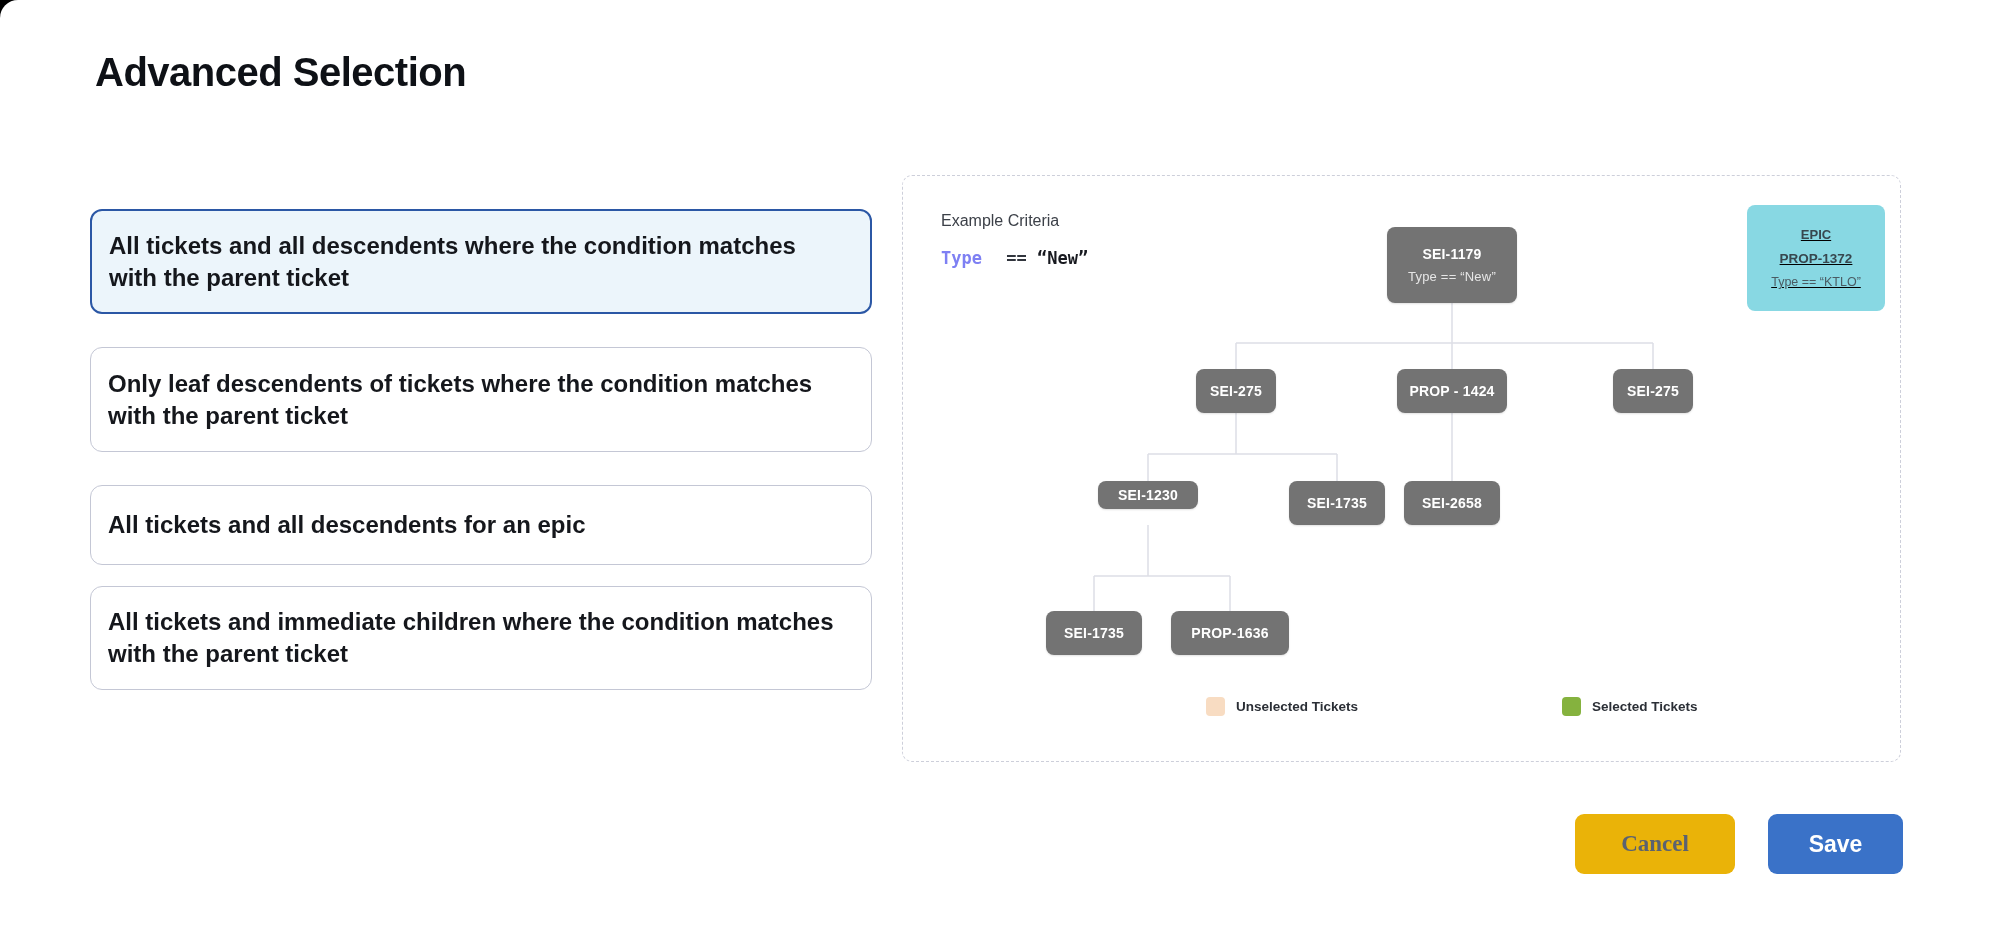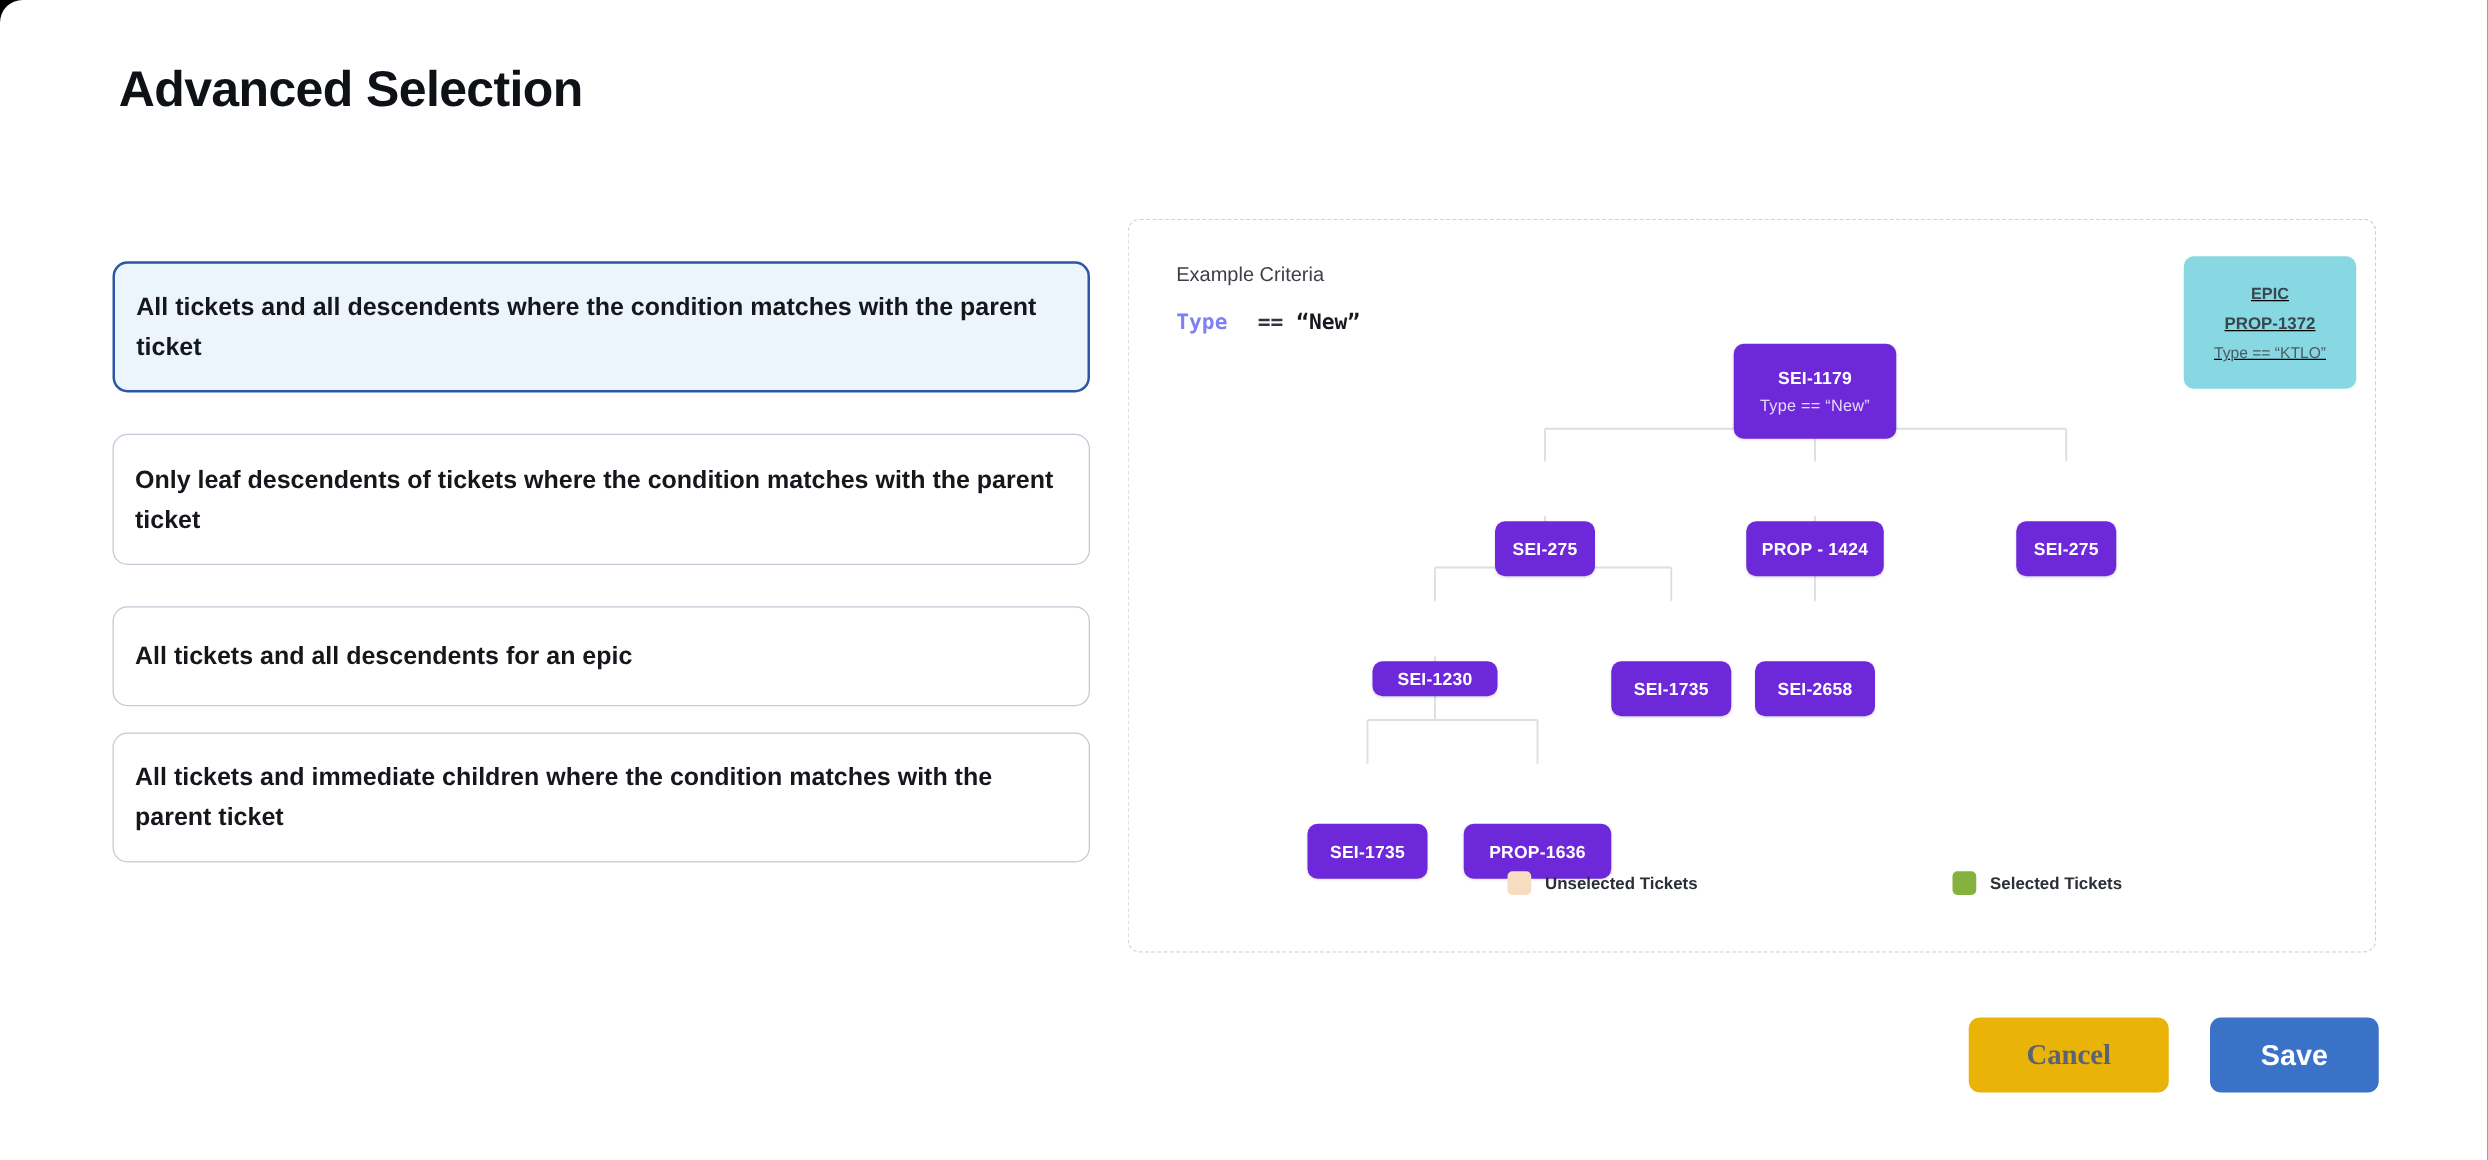--- a/index.html
+++ b/index.html
@@ -7,43 +7,43 @@
     font-family: "Liberation Sans", sans-serif; }
   .dialog { position: absolute; inset: 0; background: #ffffff; border-radius: 18px 0 0 0; }
 
   .page-title { position: absolute; left: 95px; top: 50px; font-size: 40px; font-weight: 700;
     color: #0e1116; letter-spacing: -0.5px; }
 
   
   .option-card { position: absolute; left: 90px; width: 782px; background: #fff;
     border: 1.5px solid #c4c7d5; border-radius: 12px; display: flex; align-items: center;
     padding: 0 24px 0 17px; cursor: pointer; }
-  .option-card .label { font-size: 20px; font-weight: 600; color: #15171c; line-height: 32px; }
+  .option-card .label { font-size: 24px; font-weight: 600; color: #15171c; line-height: 32px; }
   .option-card.selected { border: 2px solid #2b57a5; background: #ecf5fb; }
   .card-1 { top: 209px; height: 105px; }
   .card-2 { top: 347px; height: 105px; }
   .card-3 { top: 485px; height: 80px; }
   .card-4 { top: 586px; height: 104px; }
 
   
   .preview-panel { position: absolute; left: 902px; top: 175px; width: 999px; height: 587px;
     border: 1.5px dashed #cdcfda; border-radius: 10px; }
   .criteria-label { position: absolute; left: 38px; top: 36px; font-size: 16px; color: #3c4048; }
   .criteria-line { position: absolute; left: 38px; top: 72px;
     font-family: "DejaVu Sans Mono", monospace; font-size: 17px; font-weight: 700; }
   .criteria-line .field { color: #7e80f3; }
   .criteria-line .op { color: #31353d; margin-left: 14px; }
   .criteria-line .val { color: #17191f; }
 
   .connectors { position: absolute; inset: 0; width: 999px; height: 587px; }
 
-  .node { position: absolute; background: #6d28d9; border-radius: 8px; color: #fff;
+  .node { position: absolute; background: #737373; border-radius: 8px; color: #fff;
     display: flex; flex-direction: column; align-items: center; justify-content: center;
     font-weight: 700; font-size: 14px; letter-spacing: 0.2px;
-    box-shadow: 0 1px 2px rgba(0,0,0,0.12); margin-top: 48px; }
+    box-shadow: 0 1px 2px rgba(0,0,0,0.12); }
   .node .sub { font-weight: 400; font-size: 13px; color: rgba(255,255,255,0.82); margin-top: 7px; }
   .n-root { left: 484px; top: 51px;  width: 130px; height: 76px; }
   .n-1    { left: 293px; top: 193px; width: 80px;  height: 44px; }
   .n-2    { left: 494px; top: 193px; width: 110px; height: 44px; text-align: right; }
   .n-3    { left: 710px; top: 193px; width: 80px;  height: 44px; }
   .n-4    { left: 195px; top: 305px; width: 100px; height: 28px; }
   .n-5    { left: 386px; top: 305px; width: 96px;  height: 44px; }
   .n-6    { left: 501px; top: 305px; width: 96px;  height: 44px; }
   .n-7    { left: 143px; top: 435px; width: 96px;  height: 44px; }
   .n-8    { left: 268px; top: 435px; width: 118px; height: 44px; }

